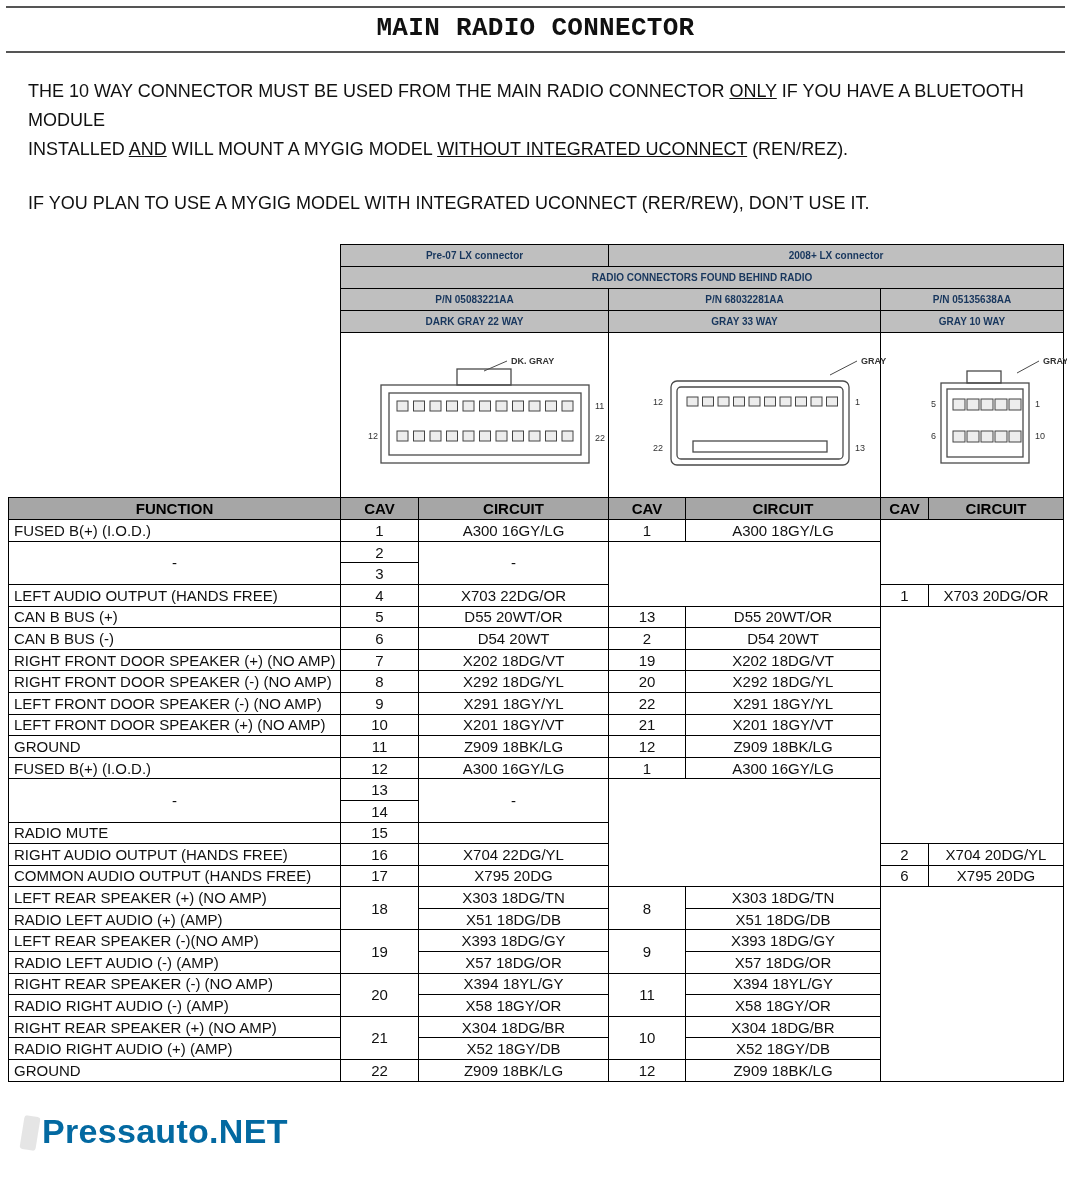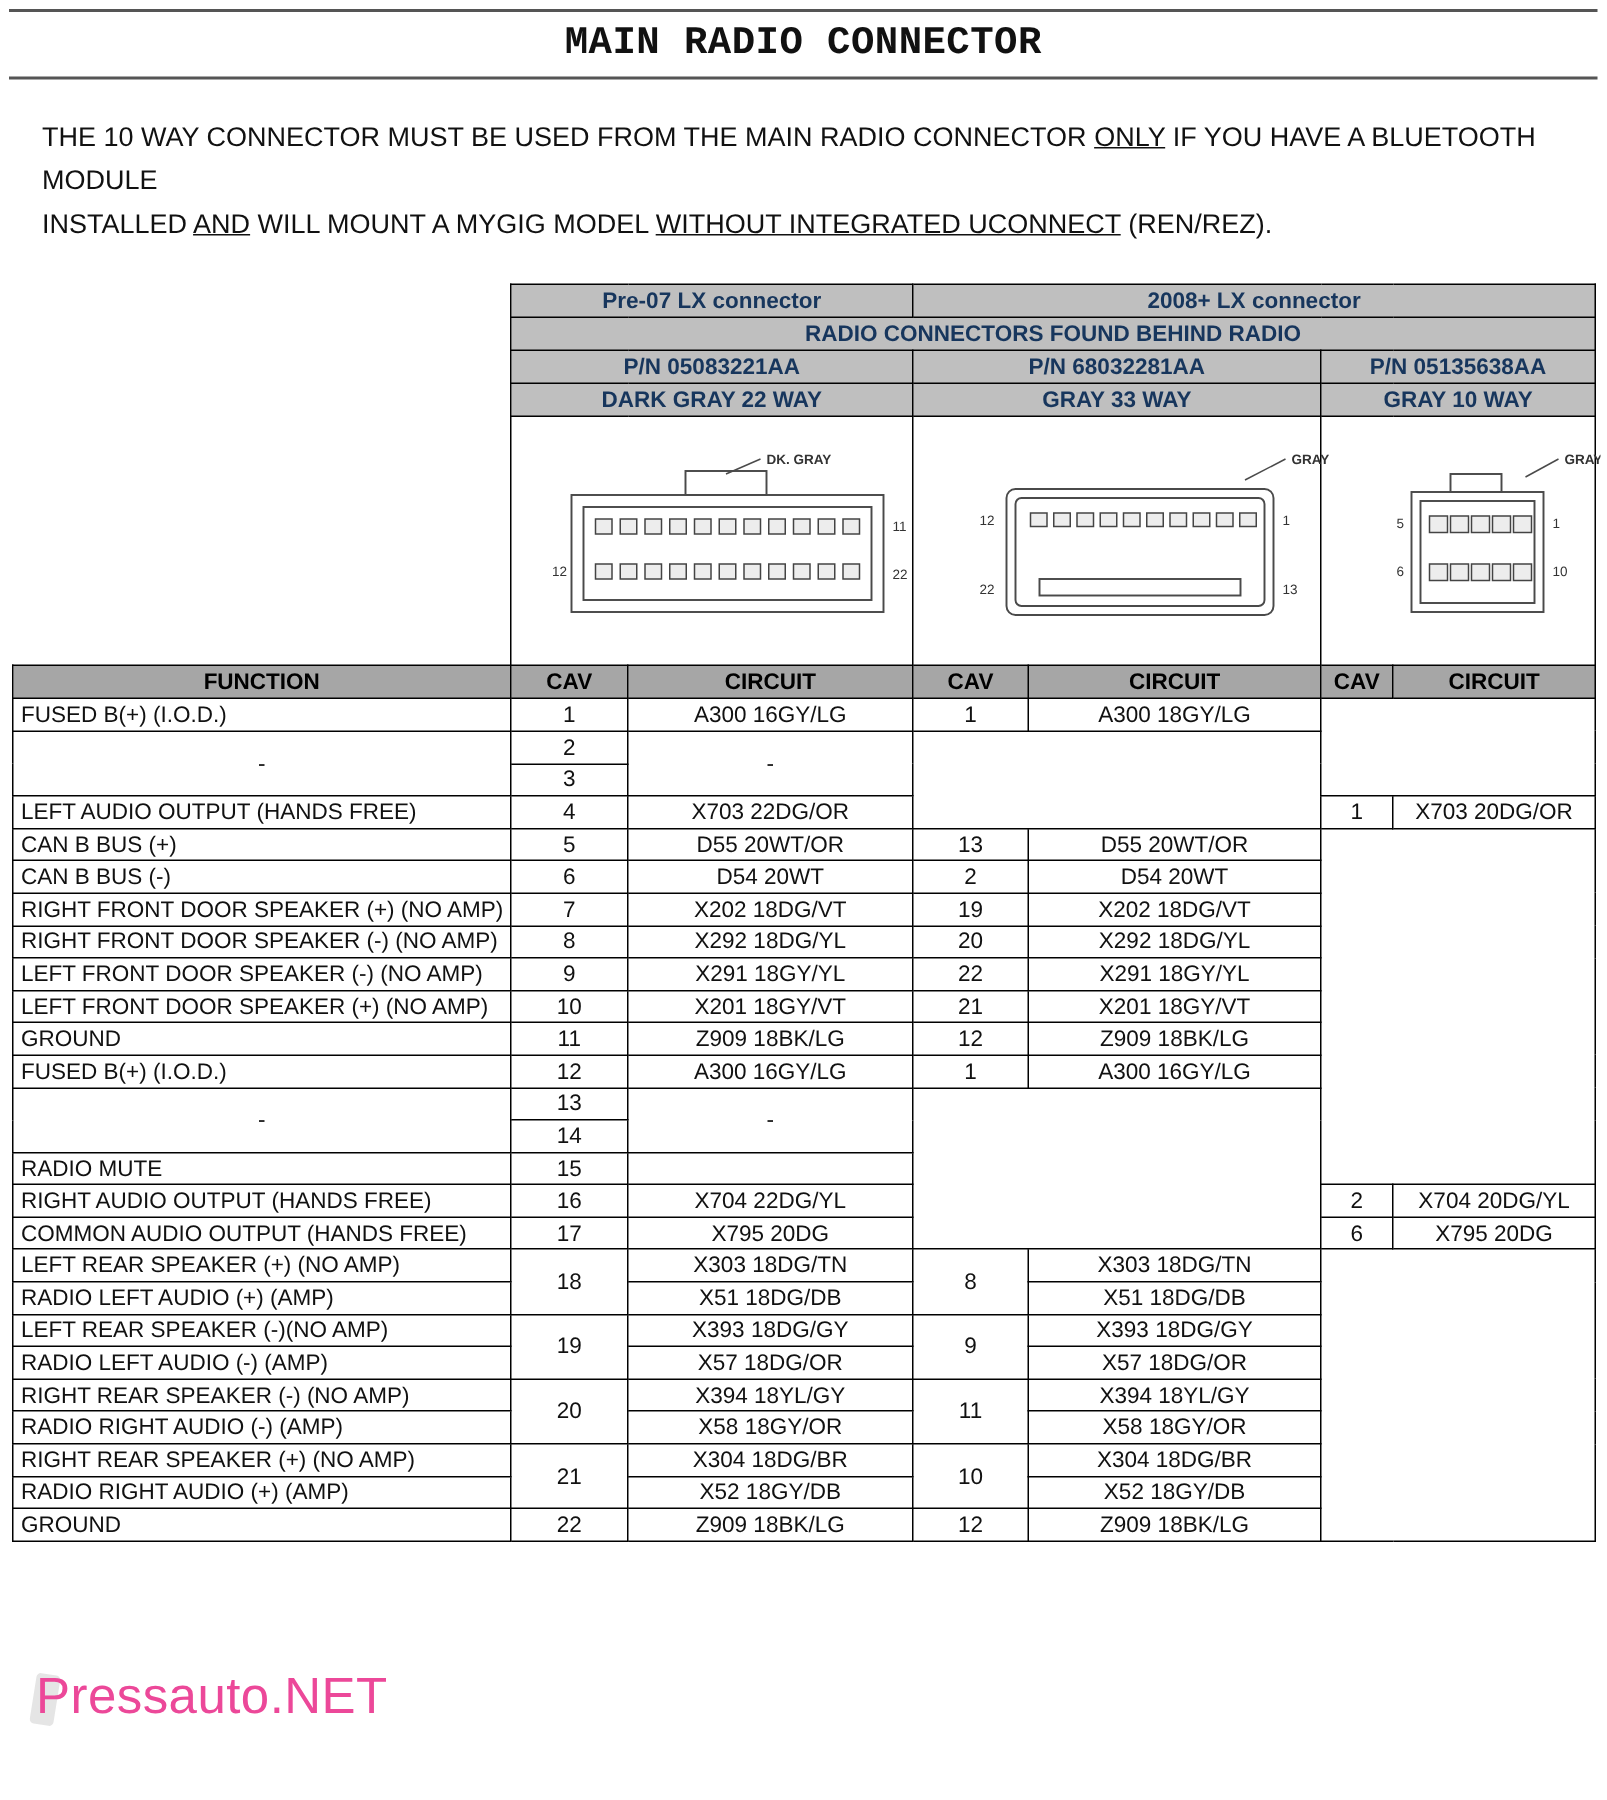--- a/index.html
+++ b/index.html
@@ -17,21 +17,21 @@
 
   .intro { margin:24px 13px 0 28px; font-size:18px; line-height:1.6; }
   .intro p { margin:0 0 26px 0; }
   .u { text-decoration:underline; }
 
   .tblwrap { margin:12px 8px 0 8px; }
   table { border-collapse:collapse; table-layout:fixed; width:1055px; empty-cells:show; }
   td,th { box-sizing:border-box; }
 
   th.band {
-    background:#bfbfbf; color:#17365d; font-size:15px; font-weight:bold;
+    background:#bfbfbf; color:#17365d; font-size:10px; font-weight:bold;
     border:1px solid #000; text-align:center; padding:2px 0; height:22px;
   }
   td.ghost { border:none; background:transparent; }
   td.draw { border:1px solid #000; background:#fff; height:130px; padding:16px; text-align:center; vertical-align:middle; }
   th.mainhdr { background:#a6a6a6; color:#000; font-size:15px; font-weight:bold; border:1px solid #000; padding:2px 0; height:22px; text-align:center; }
 
   tbody td {
     border:1px solid #000; font-size:15px; height:21.6px;
     padding:1px 5px; overflow:hidden; white-space:nowrap; background:#fff;
   }
@@ -42,37 +42,38 @@
   td.blank { background:#fff; }
 
   svg text { font-family:"Liberation Sans", sans-serif; }
   .pin { fill:#ededed; stroke:#444; stroke-width:1; }
   .shape { fill:none; stroke:#4a4a4a; stroke-width:1.3; }
   .lead { stroke:#4a4a4a; stroke-width:1; }
   .lbl { font-size:9px; fill:#333; font-weight:bold; }
   .num { font-size:9px; fill:#333; }
 
   .watermark {
-    position:absolute; left:24px; top:1112px;
-    font-size:34px; font-weight:normal; color:#ec4899; letter-spacing:.3px;
+    position:absolute; left:42px; top:1112px;
+    font-size:34px; font-weight:bold; color:#0369a1; letter-spacing:.3px;
   }
   .logo-mark {
     position:absolute; left:22px; top:1116px; width:16px; height:34px;
     background:#dcdcdc; transform:rotate(9deg); border-radius:3px; opacity:.75;
   }
 </style>
 </head>
 <body>
 
 <div class="title-band">
   <span class="title">MAIN RADIO CONNECTOR</span>
 </div>
 
 <div class="intro">
   <p><span>THE 10 WAY CONNECTOR MUST BE USED FROM THE MAIN RADIO CONNECTOR </span><span class="u">ONLY</span><span> IF YOU HAVE A BLUETOOTH MODULE</span><br><span>INSTALLED </span><span class="u">AND</span><span> WILL MOUNT A MYGIG MODEL </span><span class="u">WITHOUT INTEGRATED UCONNECT</span><span> (REN/REZ).</span></p>
+  <p>IF YOU PLAN TO USE A MYGIG MODEL WITH INTEGRATED UCONNECT (RER/REW), DON’T USE IT.</p>
 </div>
 
 <div class="tblwrap">
 <table>
   <colgroup>
     <col style="width:332px">
         <col style="width:78px">
         <col style="width:190px">
     <col style="width:77px">
         <col style="width:195px">

